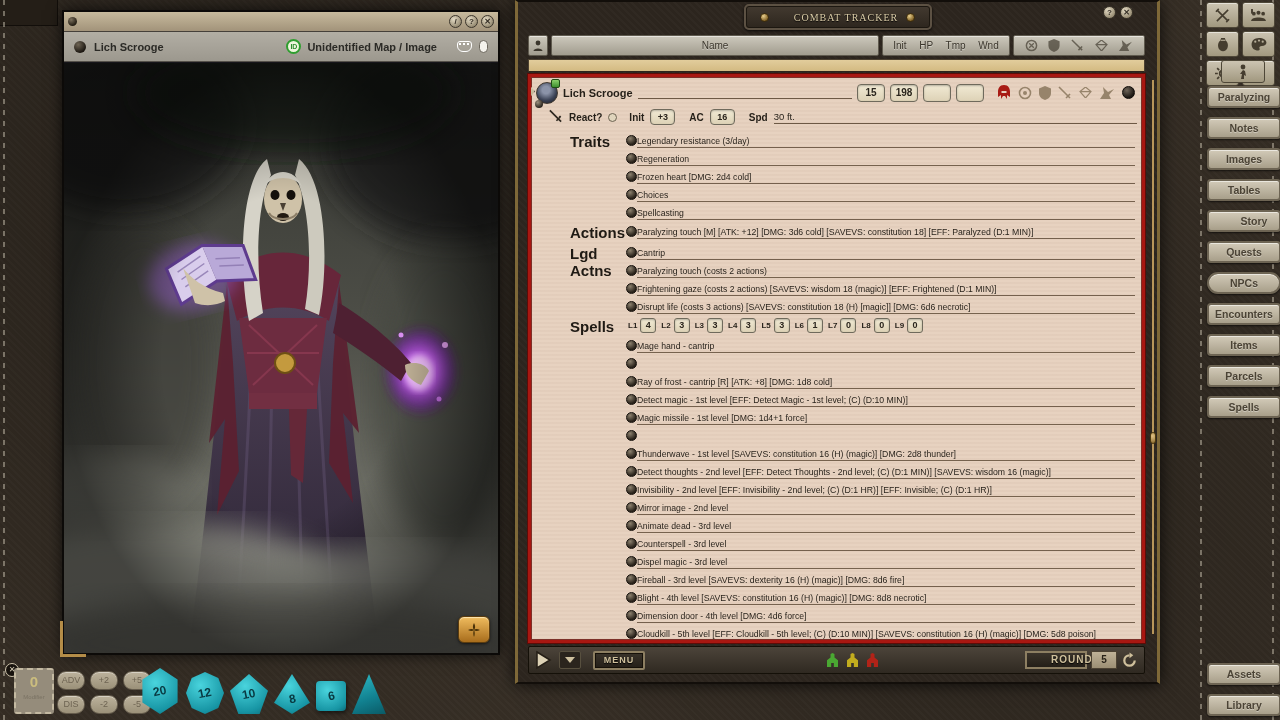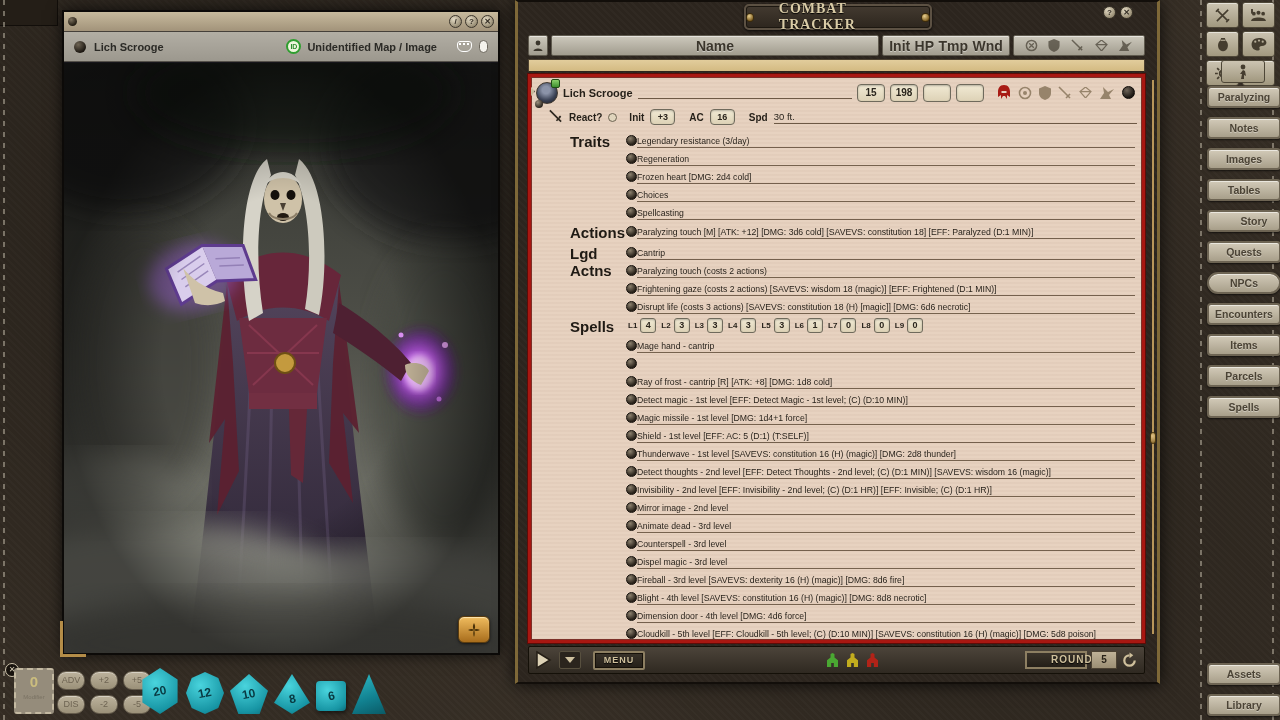--- a/index.html
+++ b/index.html
@@ -53,29 +53,29 @@
   
   .tracker { position:absolute; left:515px; top:0; width:645px; height:684px;
     background:#2c251e;
     background-image:repeating-linear-gradient(45deg, rgba(255,255,255,.02) 0 2px, transparent 2px 5px);
     border:2px solid #120e0a; border-left:3px solid #7e6838; border-right:3px solid #7e6838;
     box-shadow:0 0 16px rgba(0,0,0,.8); }
   .ct-plaque { position:absolute; left:50%; top:2px; transform:translateX(-50%);
     width:188px; height:26px; background:linear-gradient(#433a30,#2d261e);
     border:2px solid #5c5143; border-radius:5px; display:flex; align-items:center;
     justify-content:center; gap:8px; box-shadow:0 1px 3px rgba(0,0,0,.8), inset 0 0 0 1px #1c1710; }
-  .ct-plaque-title { font-family:"Liberation Serif", serif; font-weight:bold; font-size:14px;
+  .ct-plaque-title { font-family:"Liberation Serif", serif; font-weight:normal; font-size:10px;
     letter-spacing:1px; color:#d9cba6; text-shadow:0 1px 1px #000;margin-left:17px; }
   .rivet { width:9px; height:9px; border-radius:50%;
     background:radial-gradient(circle at 35% 30%, #e8cf8e, #7e5e22 75%); border:1px solid #3c2c0c; }
   .ct-winbtns { position:absolute; right:24px; top:4px; display:flex; gap:4px; }
   .ct-header { position:absolute; left:10px; right:12px; top:33px; height:21px; display:flex; gap:3px; }
   .hcell { background:linear-gradient(#cdc9bd,#a19c8e); border:1px solid #5f5a4e; border-radius:2px;
     box-shadow:inset 0 1px 0 rgba(255,255,255,.5); display:flex; align-items:center;
-    color:#3b362c; font-size:14px; font-weight:bold; text-shadow:0 1px 0 rgba(255,255,255,.4); }
+    color:#3b362c; font-size:10px; font-weight:normal; text-shadow:0 1px 0 rgba(255,255,255,.4); }
   .hcell-icon { width:20px; justify-content:center; }
   .hcell-name { flex:1; justify-content:center; }
   .hcell-stats { width:128px; justify-content:space-around; padding:0 4px; }
   .hcell-fx { width:132px; justify-content:space-evenly; }
   .fx-ic { opacity:.75; }
   .parch-strip { position:absolute; left:10px; right:12px; top:57px; height:13px;
     background:linear-gradient(#e2cd9c,#d3ba82); border:1px solid #4c4131; border-bottom-color:#2c241a; }
 
   .entry { position:absolute; left:10px; right:12px; top:72px; bottom:39px;
     border:3px solid #a81711; box-shadow:0 0 0 1px #5c0c08, inset 0 0 0 1px #7c3028;
@@ -535,21 +535,20 @@
             <div class="lrow">
               <div class="bullet"></div>
               <div class="ltext">Detect magic - 1st level [EFF: Detect Magic - 1st level; (C) (D:10 MIN)]</div>
             </div>
             <div class="lrow">
               <div class="bullet"></div>
               <div class="ltext">Magic missile - 1st level [DMG: 1d4+1 force]</div>
             </div>
             <div class="lrow">
               <div class="bullet"></div>
-              <div class="ltext">Shield - 1st level [EFF: AC: 5 (D:1) (T:SELF)]</div>
             </div>
             <div class="lrow">
               <div class="bullet"></div>
               <div class="ltext">Thunderwave - 1st level [SAVEVS: constitution 16 (H) (magic)] [DMG: 2d8 thunder]</div>
             </div>
             <div class="lrow">
               <div class="bullet"></div>
               <div class="ltext">Detect thoughts - 2nd level [EFF: Detect Thoughts - 2nd level; (C) (D:1 MIN)] [SAVEVS: wisdom 16 (magic)]</div>
             </div>
             <div class="lrow">

